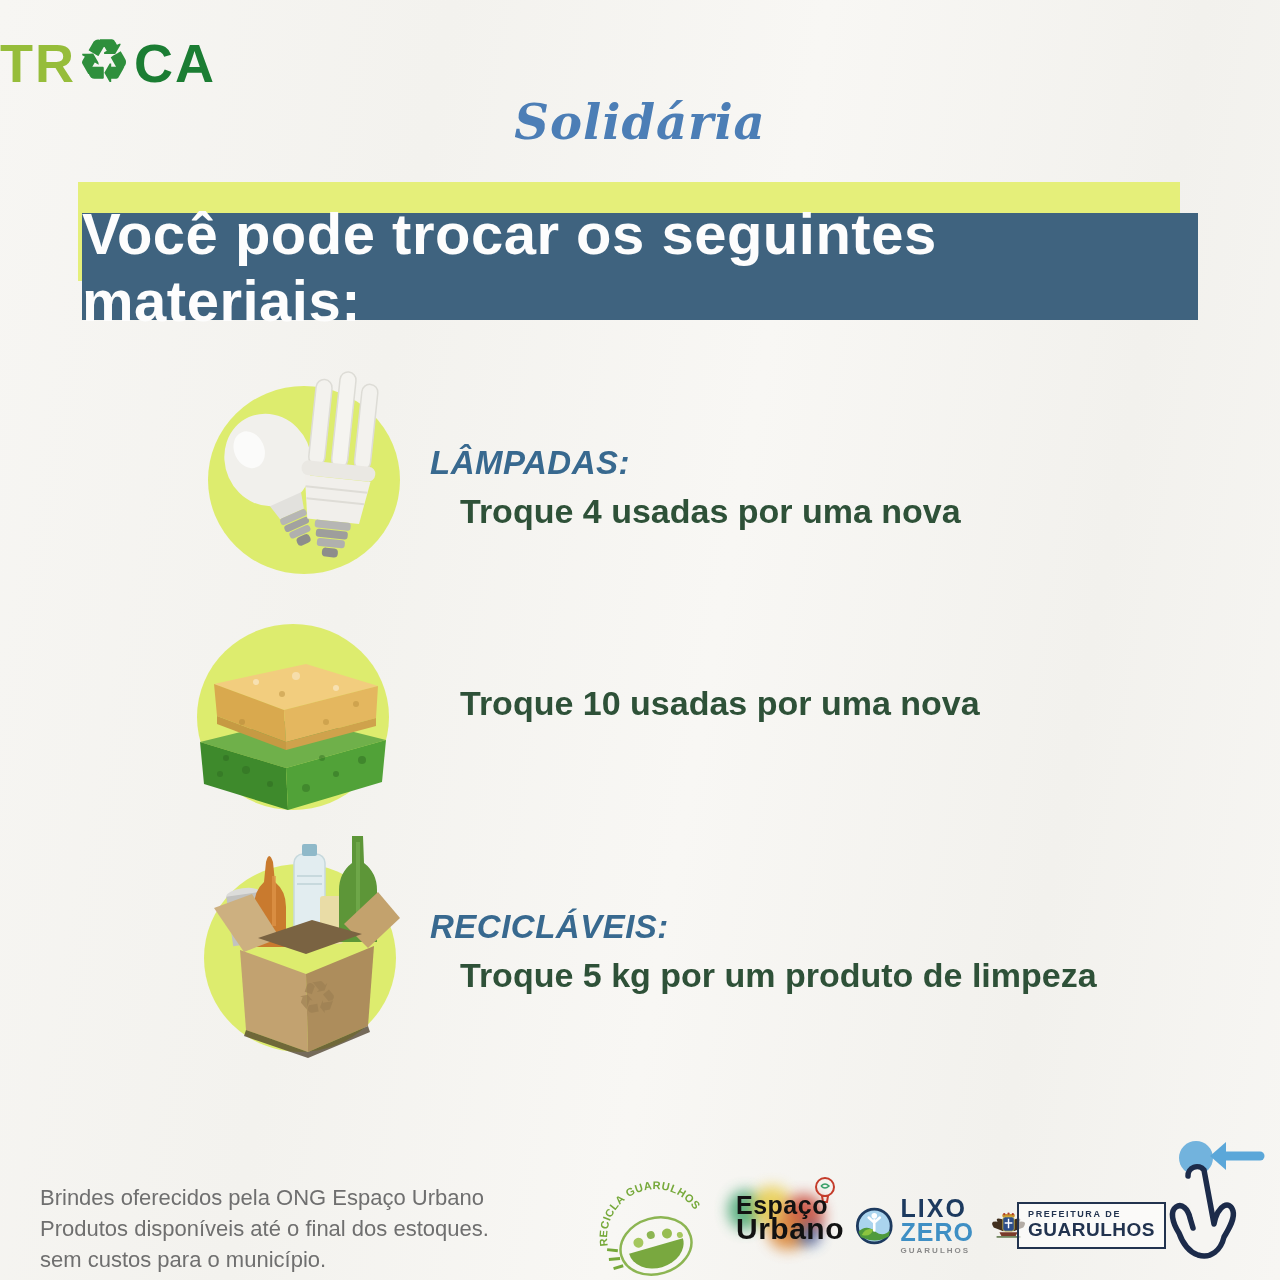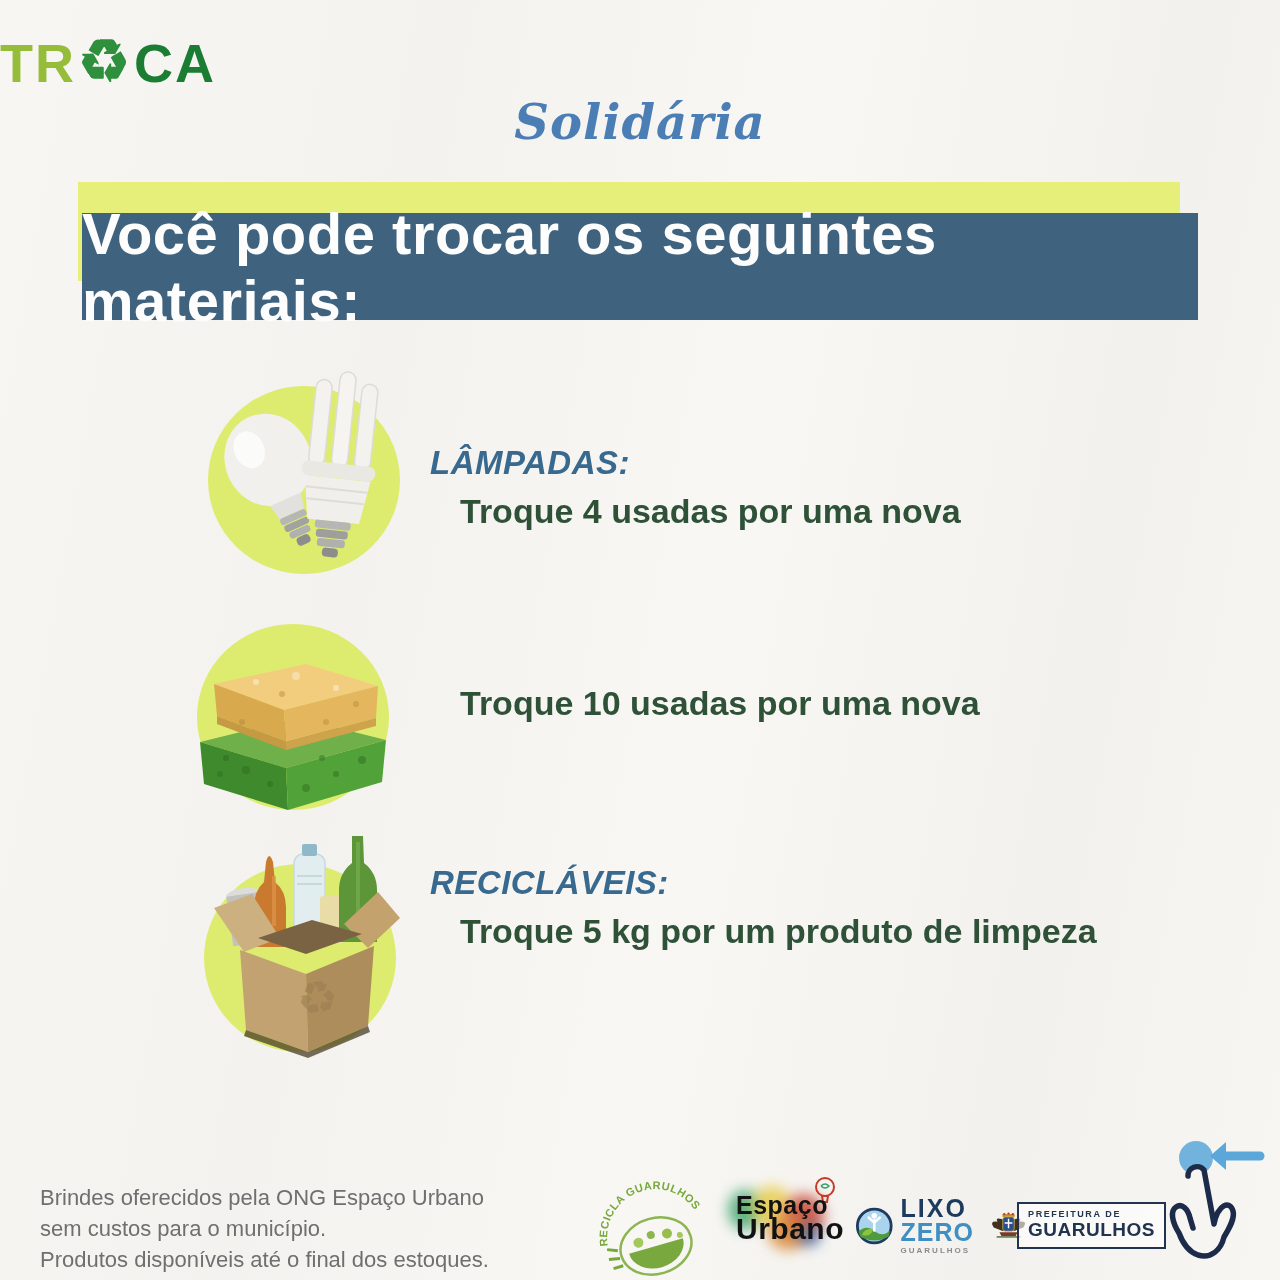--- a/index.html
+++ b/index.html
@@ -35,21 +35,21 @@
   
   .item-circle { position:absolute; border-radius:50%; background:#ddec6e; }
   .c1 { left:208px; top:386px; width:192px; height:188px; }
   .c2 { left:197px; top:624px; width:192px; height:186px; }
   .c3 { left:204px; top:864px; width:192px; height:188px; }
   .item-icon { position:absolute; }
   .i1 { left:206px; top:358px; width:216px; height:226px; }
   .i2 { left:186px; top:638px; width:222px; height:176px; }
   .i3 { left:202px; top:832px; width:214px; height:230px; }
   .item-text { position:absolute; left:430px; }
-  .t1 { top:444px; } .t2 { top:674px; } .t3 { top:864px; }
+  .t1 { top:444px; } .t2 { top:674px; } .t3 { top:908px; }
   .item-title { color:#38698f; font-weight:800; font-size:33px; letter-spacing:0.5px;font-style:italic; }
   .item-desc  { color:#2e5138; font-weight:600; font-size:34px; margin-top:10px;margin-left:30px; }
 
   
   .footer-note { position:absolute; left:40px; top:1182px; color:#6f6f6f;
     font-size:22px; line-height:1.42; font-weight:500; }
   .logos { position:absolute; left:596px; top:1180px; height:100px; display:flex;
     align-items:flex-start; gap:14px; }
   .logo { position:relative; }
 
@@ -189,22 +189,22 @@
     <text transform="translate(118 182) rotate(-10)" font-size="46" fill="#9c7f52" opacity=".65" text-anchor="middle">♻</text>
     <path d="M44 198 L106 220 L166 194 L168 200 L106 226 L42 204 Z" fill="#4a3c28" opacity=".75"></path>
   </svg>
   <div class="item-text t3">
     <div class="item-title">RECICLÁVEIS:</div>
     <div class="item-desc">Troque 5 kg por um produto de limpeza</div>
   </div>
 
   <div class="footer-note">
     <div>Brindes oferecidos pela ONG Espaço Urbano</div>
+    <div>Produtos disponíveis até o final dos estoques.</div>
     <div>sem custos para o município.</div>
-    <div>Produtos disponíveis até o final dos estoques.</div>
   </div>
 
   <div class="logos">
 
     <svg class="logo" width="118" height="98" viewBox="0 0 118 98">
       <path id="rg-arc" d="M12 66 A48 48 0 0 1 104 40" fill="none"></path>
       <text font-size="11" font-weight="bold" fill="#76a93a" letter-spacing="0.5">
         <textPath href="#rg-arc">RECICLA GUARULHOS</textPath>
       </text>
       <g transform="rotate(-16 60 66)">

